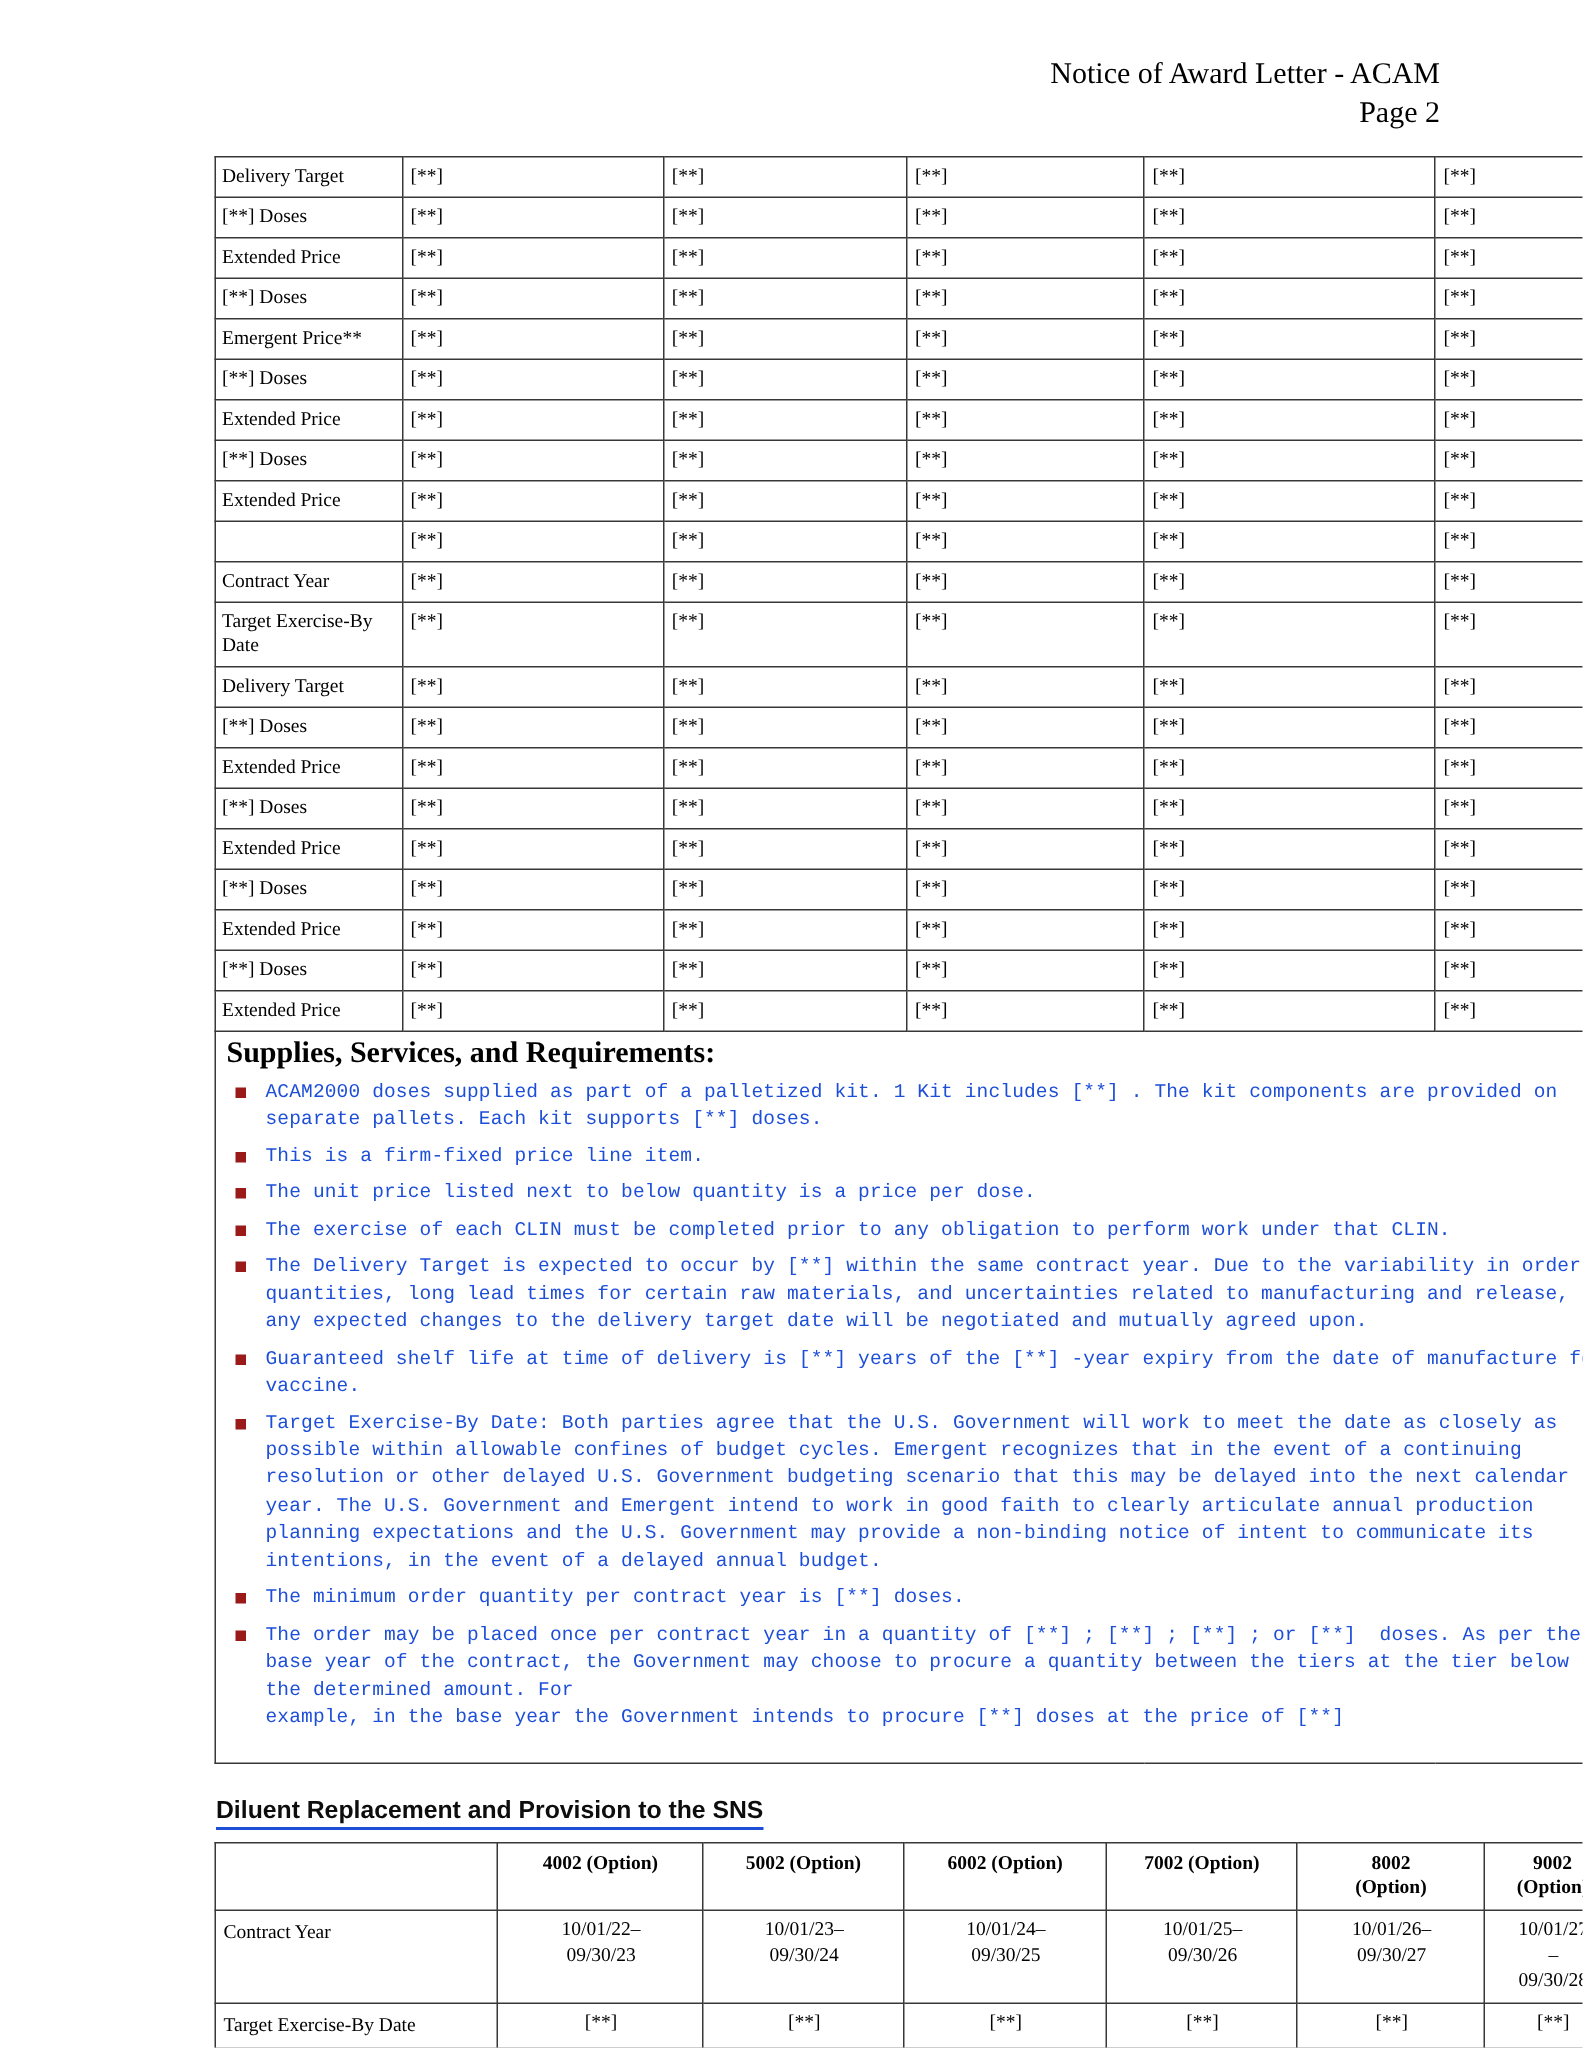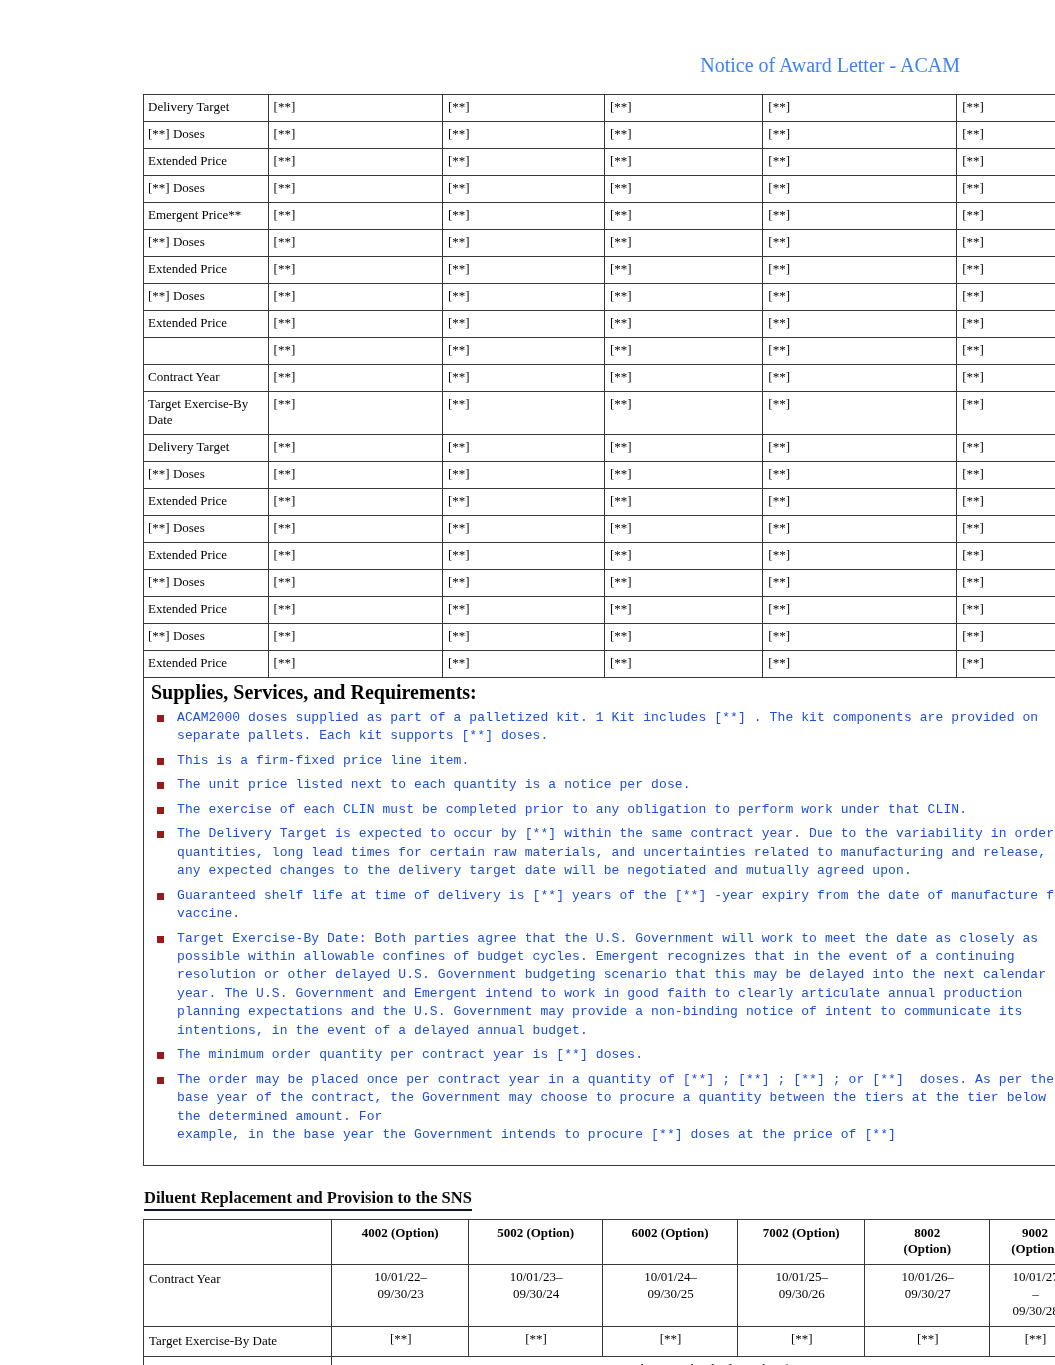--- a/index.html
+++ b/index.html
@@ -2,59 +2,60 @@
 <html><head>
 <meta charset="utf-8">
 <style>
   html,body{margin:0;padding:0;}
   body{
     width:1055px;height:1365px;background:#ffffff;color:#000;
     font-family:"Liberation Serif",serif;overflow:hidden;position:relative;
   }
   .content{margin-left:143px;width:847px;}
   .page-header{
-    margin-top:52px;text-align:right;padding-right:30px;
-    font-size:20px;line-height:26px;color:#3b82f6;
+    margin-top:36px;text-align:right;padding-right:30px;
+    font-size:20px;line-height:26px;color:#000000;
   }
   
   table{border-collapse:collapse;width:938px;table-layout:fixed;}
   .t1{margin-top:16px;}
   td,th{border:1px solid #383838;font-size:13px;vertical-align:top;
         padding:4px 4px 6px 5px;overflow:hidden;}
   .t1 td{height:14px;}
   .t1 .lbl{padding-left:4px;}
   .t1 .row2{height:30px;}
   td.footnote{font-size:14.5px;padding:3px 5px 5px 5px;height:auto;}
   
   td.supplies{padding:2px 8px 14px 6px;height:auto;}
   .sup-title{font-size:20px;font-weight:bold;padding:1px 0 5px 1px;}
   .bullet{display:flex;margin:0 0 6px 7px;}
   .bsq{width:7px;height:7px;background:#9a1a1a;margin:6px 0 0 0;flex:none;}
   .btx{font-family:Liberation Mono, monospace;font-size:13px;line-height:1.42;
        color:#1d4ed8;padding-left:13px;white-space:pre-wrap;letter-spacing:0.1px;}
   
   .dil-heading{
     margin:22px 0 6px 1px;display:inline-block;
-    font-family:Liberation Serif, serif;font-weight:bold;font-size:16.5px;
-    color:#0d0d0d;border-bottom:2px solid #0f172a;padding-bottom:1px;
+    font-family:Liberation Sans, sans-serif;font-weight:bold;font-size:16.5px;
+    color:#0d0d0d;border-bottom:2px solid #1d4ed8;padding-bottom:1px;
   }
   .t2{margin-top:2px;}
   .t2 th{font-weight:bold;text-align:center;white-space:pre-line;
          padding:5px 3px 6px 3px;line-height:1.3;}
   .t2 td{line-height:1.3;}
   .t2 td.ctr{text-align:center;white-space:pre-line;}
   .t2 td.lbl{text-align:left;padding-top:6px;}
 </style>
 </head>
 <body>
 
 <div class="content">
 
   <div class="page-header">
     <div>Notice of Award Letter - ACAM</div>
+    <div>Page 2</div>
   </div>
 
   <table class="t1">
     <colgroup>
       <col style="width:13.3%">
         <col style="width:18.6%">
         <col style="width:17.3%">
       <col style="width:16.9%">
         <col style="width:20.7%">
         <col style="width:13.2%">
@@ -234,21 +235,21 @@
             <div class="bullet">
               <span class="bsq"></span>
               <span class="btx">ACAM2000 doses supplied as part of a palletized kit. 1 Kit includes [**] . The kit components are provided on separate pallets. Each kit supports [**] doses.</span>
             </div>
             <div class="bullet">
               <span class="bsq"></span>
               <span class="btx">This is a firm-fixed price line item.</span>
             </div>
             <div class="bullet">
               <span class="bsq"></span>
-              <span class="btx">The unit price listed next to each quantity is a notice per dose.</span>
+              <span class="btx">The unit price listed next to below quantity is a price per dose.</span>
             </div>
             <div class="bullet">
               <span class="bsq"></span>
               <span class="btx">The exercise of each CLIN must be completed prior to any obligation to perform work under that CLIN.</span>
             </div>
             <div class="bullet">
               <span class="bsq"></span>
               <span class="btx">The Delivery Target is expected to occur by [**] within the same contract year. Due to the variability in order quantities, long lead times for certain raw materials, and uncertainties related to manufacturing and release, any expected changes to the delivery target date will be negotiated and mutually agreed upon.</span>
             </div>
             <div class="bullet">

